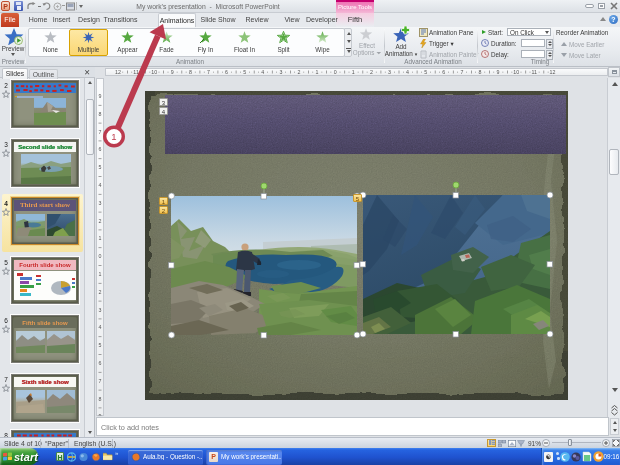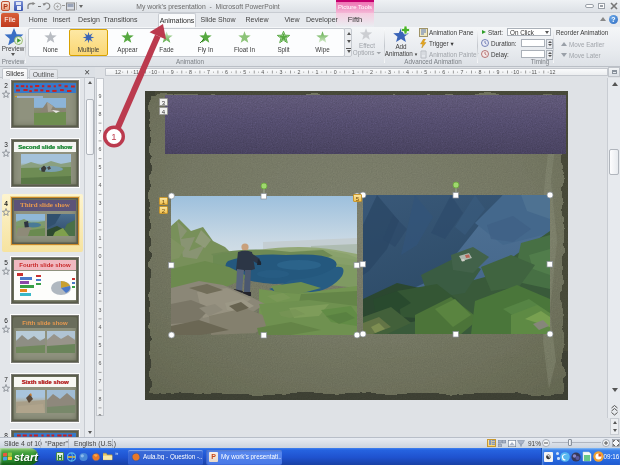--- a/index.html
+++ b/index.html
@@ -283,21 +283,21 @@
           <path d="M0 24 L50 22 L50 30 L0 30 Z" fill="#5a7846"></path>
         </svg>
       </div>
 </div>
 <div class="abs" style="left:2px;top:194px;width:81px;height:58px;background:linear-gradient(#fdf4cf,#f6e3a0);border-radius:2px"></div>
 <div class="tnum" style="top:200px;font-weight:bold">4</div>
     <svg class="tstar" style="top:208px" viewBox="0 0 8 8">
       <path d="M4 0.5 L4.9 3.1 L7.6 3.3 L5.5 4.9 L6.2 7.5 L4 6 L1.8 7.5 L2.5 4.9 L0.4 3.3 L3.1 3.1 Z" fill="none" stroke="#8a8e96" stroke-width="0.9"></path>
     </svg>
 <div class="thumb" style="top:197px;border:1.5px solid #c98a2c;outline:1px solid #f0d890">
- <div style="position:absolute;left:2px;top:2px;right:2px;height:11px;background:#5c5378;color:#e89a50;font-size:7px;font-weight:bold;text-align:center;line-height:11px;font-family:'Liberation Serif',serif">Third slide show</div>
+ <div style="position:absolute;left:2px;top:2px;right:2px;height:11px;background:#5c5378;color:#e89a50;font-size:7px;font-weight:bold;text-align:center;line-height:11px;font-family:'Liberation Serif',serif">Third start show</div>
  <div style="position:absolute;left:4px;top:16px;width:29px;height:22px;background:linear-gradient(#90b8d8 25%,#7a9a62 50%,#8a9a6a)">
         <svg width="29" height="22" viewBox="0 0 29 22" style="position:absolute">
           <path d="M0 8 L8 5 L16 9 L29 7 L29 12 L0 12 Z" fill="#7e9a6e"></path>
           <ellipse cx="17" cy="11" rx="8" ry="2.5" fill="#4a7a96"></ellipse>
           <path d="M8 8 L12 7 L13 14 L9 15 Z" fill="#2e3440"></path>
           <path d="M2 14 L14 13 L20 22 L0 22 Z" fill="#8e8a78"></path>
           <path d="M14 16 L29 14 L29 22 L12 22 Z" fill="#6a8a50"></path>
         </svg>
       </div>
  <div style="position:absolute;left:35px;top:16px;width:28px;height:22px;background:linear-gradient(#4a6e8e,#3a5878 60%,#5a7a4a)">
@@ -711,20 +711,21 @@
         <rect x="407" y="83.5" width="5.5" height="5.5"></rect>
         <rect x="313" y="153.5" width="5.5" height="5.5"></rect>
 </g>
 </svg>
 
 <div class="tag tagw" style="left:159px;top:98px">3</div>
 <div class="tag tagw" style="left:159px;top:107px">4</div>
 <div class="tag tagy" style="left:159px;top:197px">1</div>
 <div class="tag tagy" style="left:159px;top:205.5px">2</div>
 <div class="tag tagy" style="left:353px;top:194px">5</div>
+<div class="abs" id="notes">Click to add notes</div>
 <div class="abs" style="left:610px;top:418px;width:9px;height:17px;background:#eceef1;border:1px solid #c8ccd2">
 <div style="position:absolute;left:1.5px;top:2px;border-left:2.5px solid transparent;border-right:2.5px solid transparent;border-bottom:3px solid #555"></div>
 <div style="position:absolute;left:1.5px;bottom:2px;border-left:2.5px solid transparent;border-right:2.5px solid transparent;border-top:3px solid #555"></div>
     </div>
 <div class="abs" id="statusbar">
       <span style="position:absolute;left:4px;top:2px">Slide 4 of 10</span>
       <span style="position:absolute;left:40px;top:1px;width:1px;height:9px;background:#b8bec8"></span>
       <span style="position:absolute;left:68px;top:1px;width:1px;height:9px;background:#b8bec8"></span>
       <span style="position:absolute;left:112px;top:1px;width:1px;height:9px;background:#b8bec8"></span>
       <span style="position:absolute;left:45px;top:2px">“Paper”</span>

